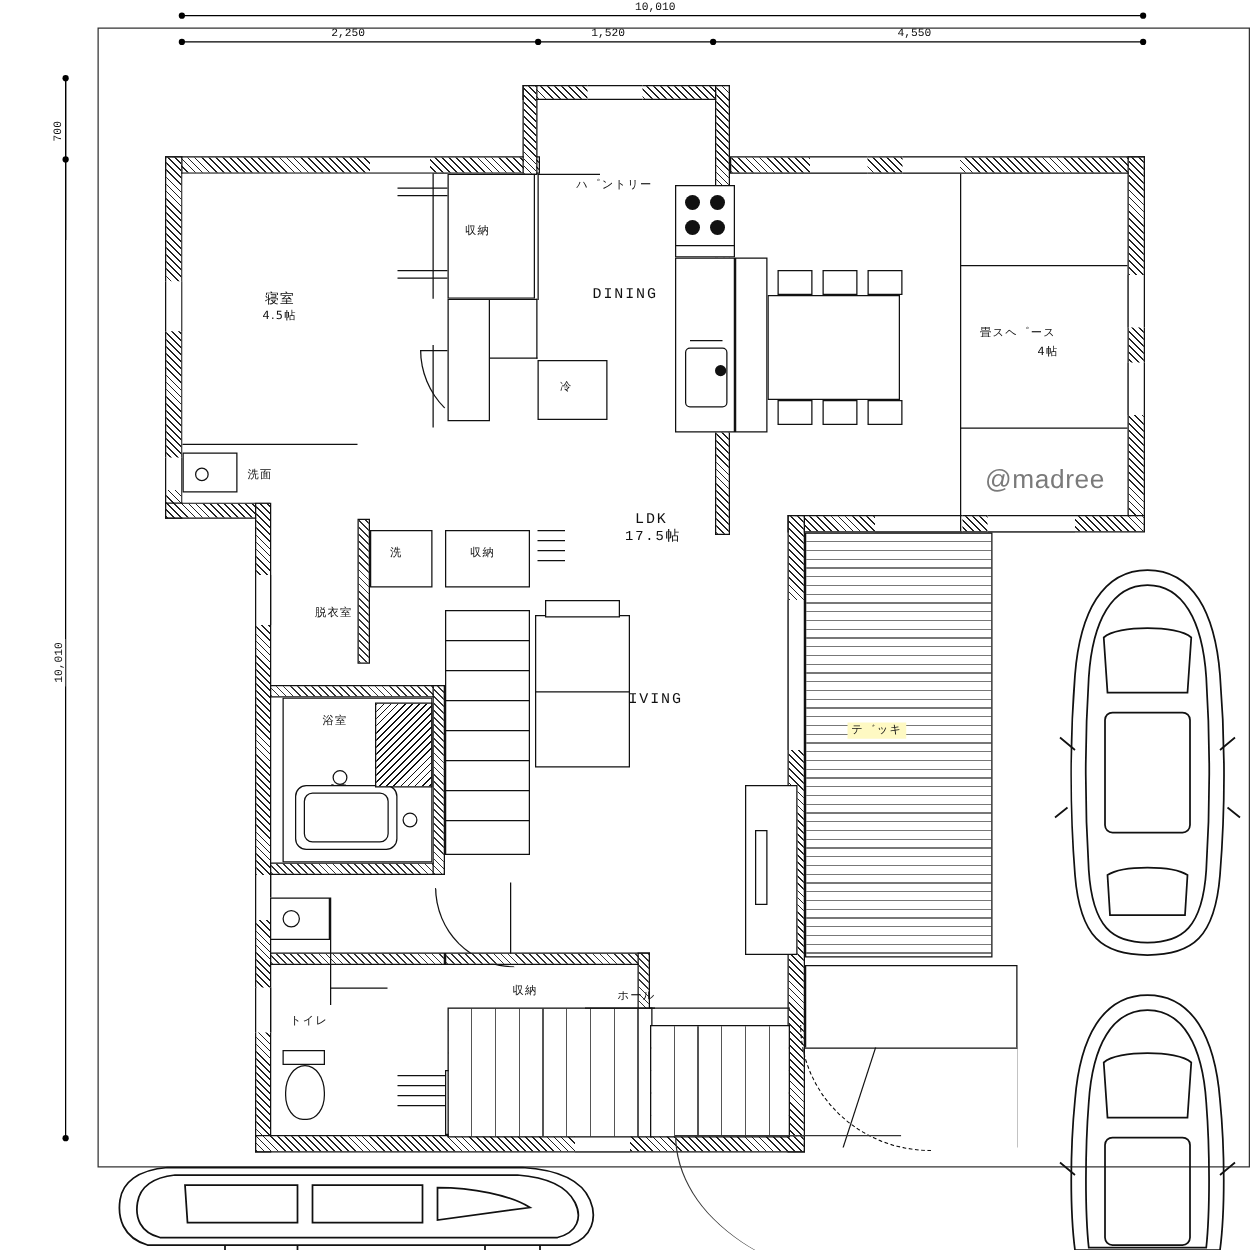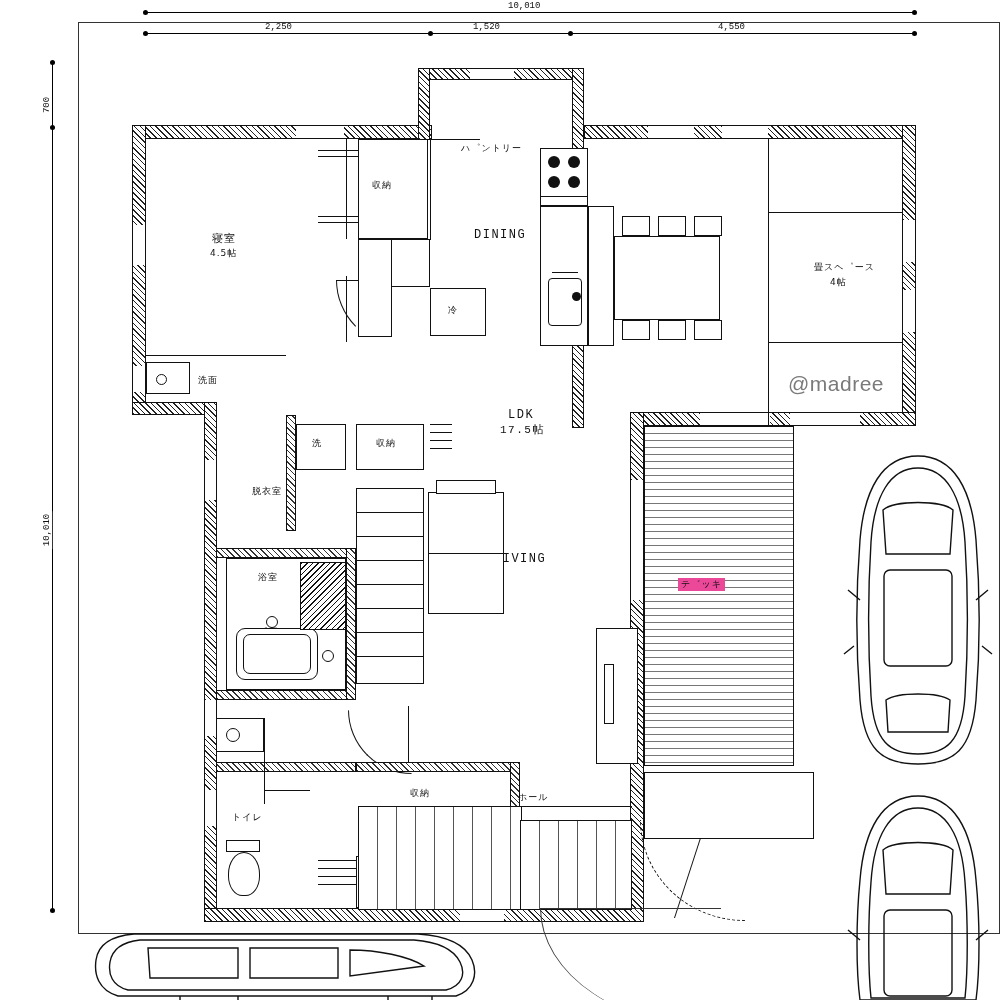--- a/index.html
+++ b/index.html
@@ -169,21 +169,21 @@
   <div class="box" style="left:622px;top:216px;width:28px;height:20px;"></div>
   <div class="box" style="left:658px;top:216px;width:28px;height:20px;"></div>
   <div class="box" style="left:694px;top:216px;width:28px;height:20px;"></div>
   <div class="box" style="left:622px;top:320px;width:28px;height:20px;"></div>
   <div class="box" style="left:658px;top:320px;width:28px;height:20px;"></div>
   <div class="box" style="left:694px;top:320px;width:28px;height:20px;"></div>
 
   <div class="thinline" style="left:768px;top:139px;width:1px;height:286px;"></div>
   <div class="thinline" style="left:768px;top:212px;width:134px;height:1px;"></div>
   <div class="thinline" style="left:768px;top:342px;width:134px;height:1px;"></div>
-  <div class="label jp sm" style="left:814px;top:262px;">畳スヘ゜ース</div>
+  <div class="label jp sm" style="left:784px;top:262px;font-family:Liberation Mono, monospace;">畳スヘ゜ース</div>
   <div class="label jp sm" style="left:830px;top:277px;">4帖</div>
 
   <div class="label en" style="left:508px;top:408px;">LDK</div>
   <div class="label en sm" style="left:500px;top:424px;font-size:11px;">17.5帖</div>
 
   <div class="label en" style="left:494px;top:552px;">LIVING</div>
 
   <div class="box" style="left:428px;top:492px;width:76px;height:122px;"></div>
   <div class="thinline" style="left:428px;top:553px;width:76px;height:1px;"></div>
   <div class="box" style="left:436px;top:480px;width:60px;height:14px;"></div>
@@ -242,21 +242,21 @@
   <div class="striph" style="left:356px;top:608px;width:68px;"></div>
   <div class="striph" style="left:356px;top:632px;width:68px;"></div>
   <div class="striph" style="left:356px;top:656px;width:68px;"></div>
 
   <div class="swing q4" style="left:348px;top:710px;width:62px;height:62px;border-radius:0 0 0 100%;"></div>
   <div class="thinline" style="left:408px;top:706px;width:1px;height:62px;"></div>
 
   <div class="wallthin" style="left:356px;top:762px;width:164px;height:10px;"></div>
   <div class="wallthin" style="left:510px;top:762px;width:10px;height:46px;"></div>
   <div class="label jp sm" style="left:410px;top:788px;">収納</div>
-  <div class="label jp sm" style="left:518px;top:792px;text-align:center;">ホール</div>
+  <div class="label jp sm" style="left:494px;top:792px;text-align:center;">ホール</div>
   <div class="label jp sm" style="left:522px;top:850px;">玄関</div>
   <div class="label jp sm" style="left:372px;top:874px;">収納</div>
 
   <div class="box" style="left:356px;top:856px;width:68px;height:52px;"></div>
   <div class="thinline" style="left:318px;top:860px;width:38px;height:1px;"></div>
   <div class="thinline" style="left:318px;top:868px;width:38px;height:1px;"></div>
   <div class="thinline" style="left:318px;top:876px;width:38px;height:1px;"></div>
   <div class="thinline" style="left:318px;top:884px;width:38px;height:1px;"></div>
 
   <div class="abs" style="left:358px;top:806px;width:162px;height:102px;border:1px solid #111;background:
@@ -269,21 +269,21 @@
   <div class="thinline" style="left:520px;top:806px;width:112px;height:1px;"></div>
   <div class="abs" style="left:468px;top:806px;width:56px;height:1px;background:#111;"></div>
 
   <div class="box" style="left:644px;top:772px;width:170px;height:146px;"></div>
   <div class="abs" style="left:644px;top:838px;width:170px;height:80px;background:#fff;border-top:1px solid #111;"></div>
   <div class="abs" style="left:700px;top:838px;width:114px;height:80px;border-left:1px solid #111;transform:skewX(-18deg);transform-origin:left top;"></div>
 
   <div class="abs" style="left:640px;top:820px;width:104px;height:100px;border:1px dashed #111;border-radius:0 0 0 100%;border-top:none;border-right:none;"></div>
 
   <div class="deck" style="left:644px;top:426px;width:150px;height:340px;"></div>
-  <div class="label jp sm" style="left:678px;top:578px;background:#ec4899;padding:1px 3px;">テ゛ッキ</div>
+  <div class="label jp sm" style="left:678px;top:578px;background:#fef9c3;padding:1px 3px;">テ゛ッキ</div>
 
   <div class="watermark" style="left:788px;top:372px;">@madree</div>
 
   <svg class="car" style="left:838px;top:450px;" width="160" height="320" viewBox="0 0 160 320">
     <g fill="none" stroke="#111" stroke-width="1.4">
       <path d="M80 6 C44 6 26 40 22 90 C18 140 18 200 22 250 C26 300 44 314 80 314 C116 314 134 300 138 250 C142 200 142 140 138 90 C134 40 116 6 80 6 Z"></path>
       <path d="M80 18 C52 18 36 46 33 92 C30 140 30 198 33 246 C36 292 52 304 80 304 C108 304 124 292 127 246 C130 198 130 140 127 92 C124 46 108 18 80 18 Z"></path>
       <path d="M45 60 C56 50 104 50 115 60 L112 104 L48 104 Z"></path>
       <rect x="46" y="120" width="68" height="96" rx="6"></rect>
       <path d="M48 250 C60 242 100 242 112 250 L110 282 L50 282 Z"></path>

